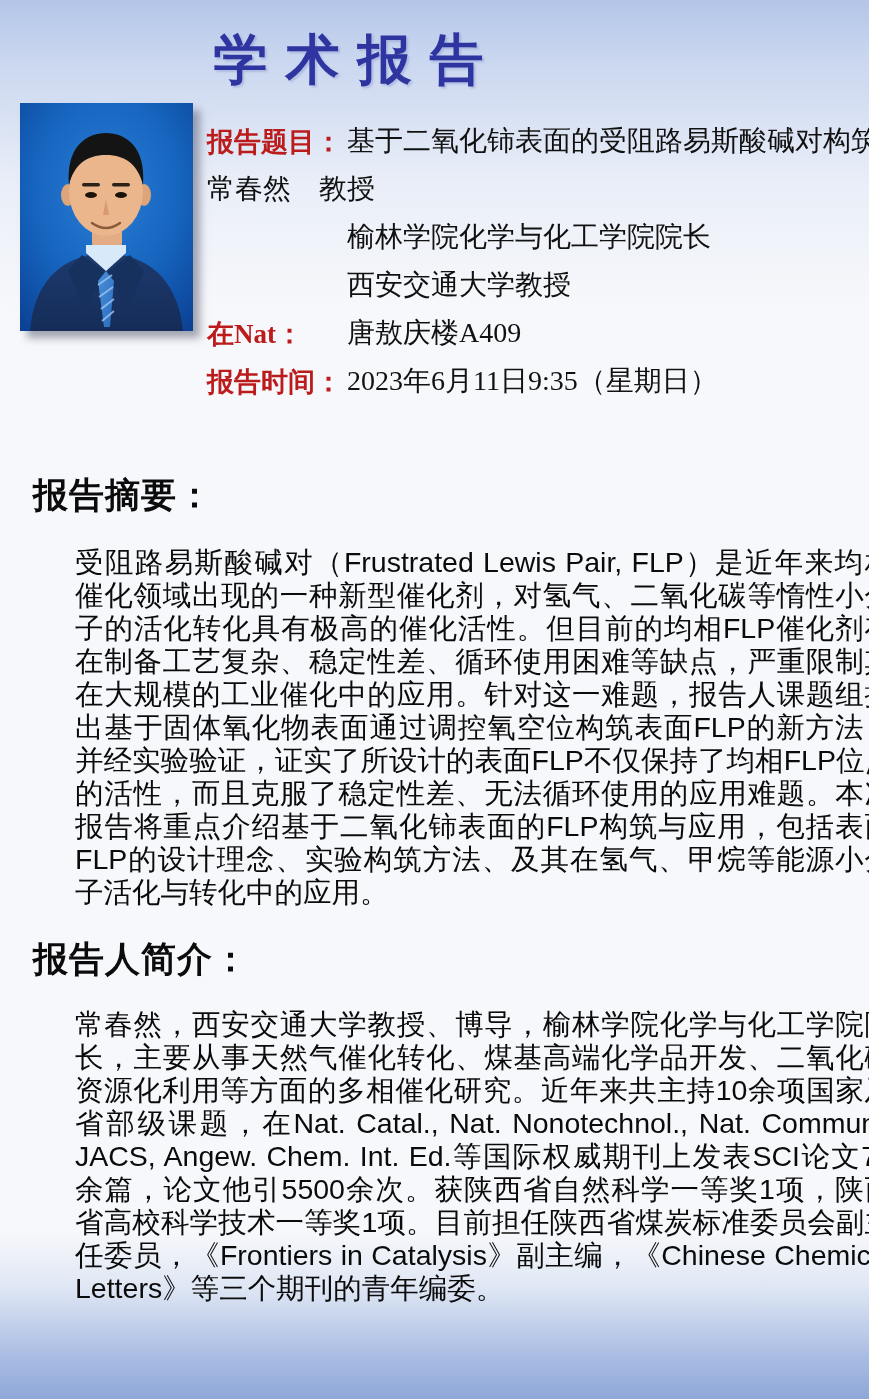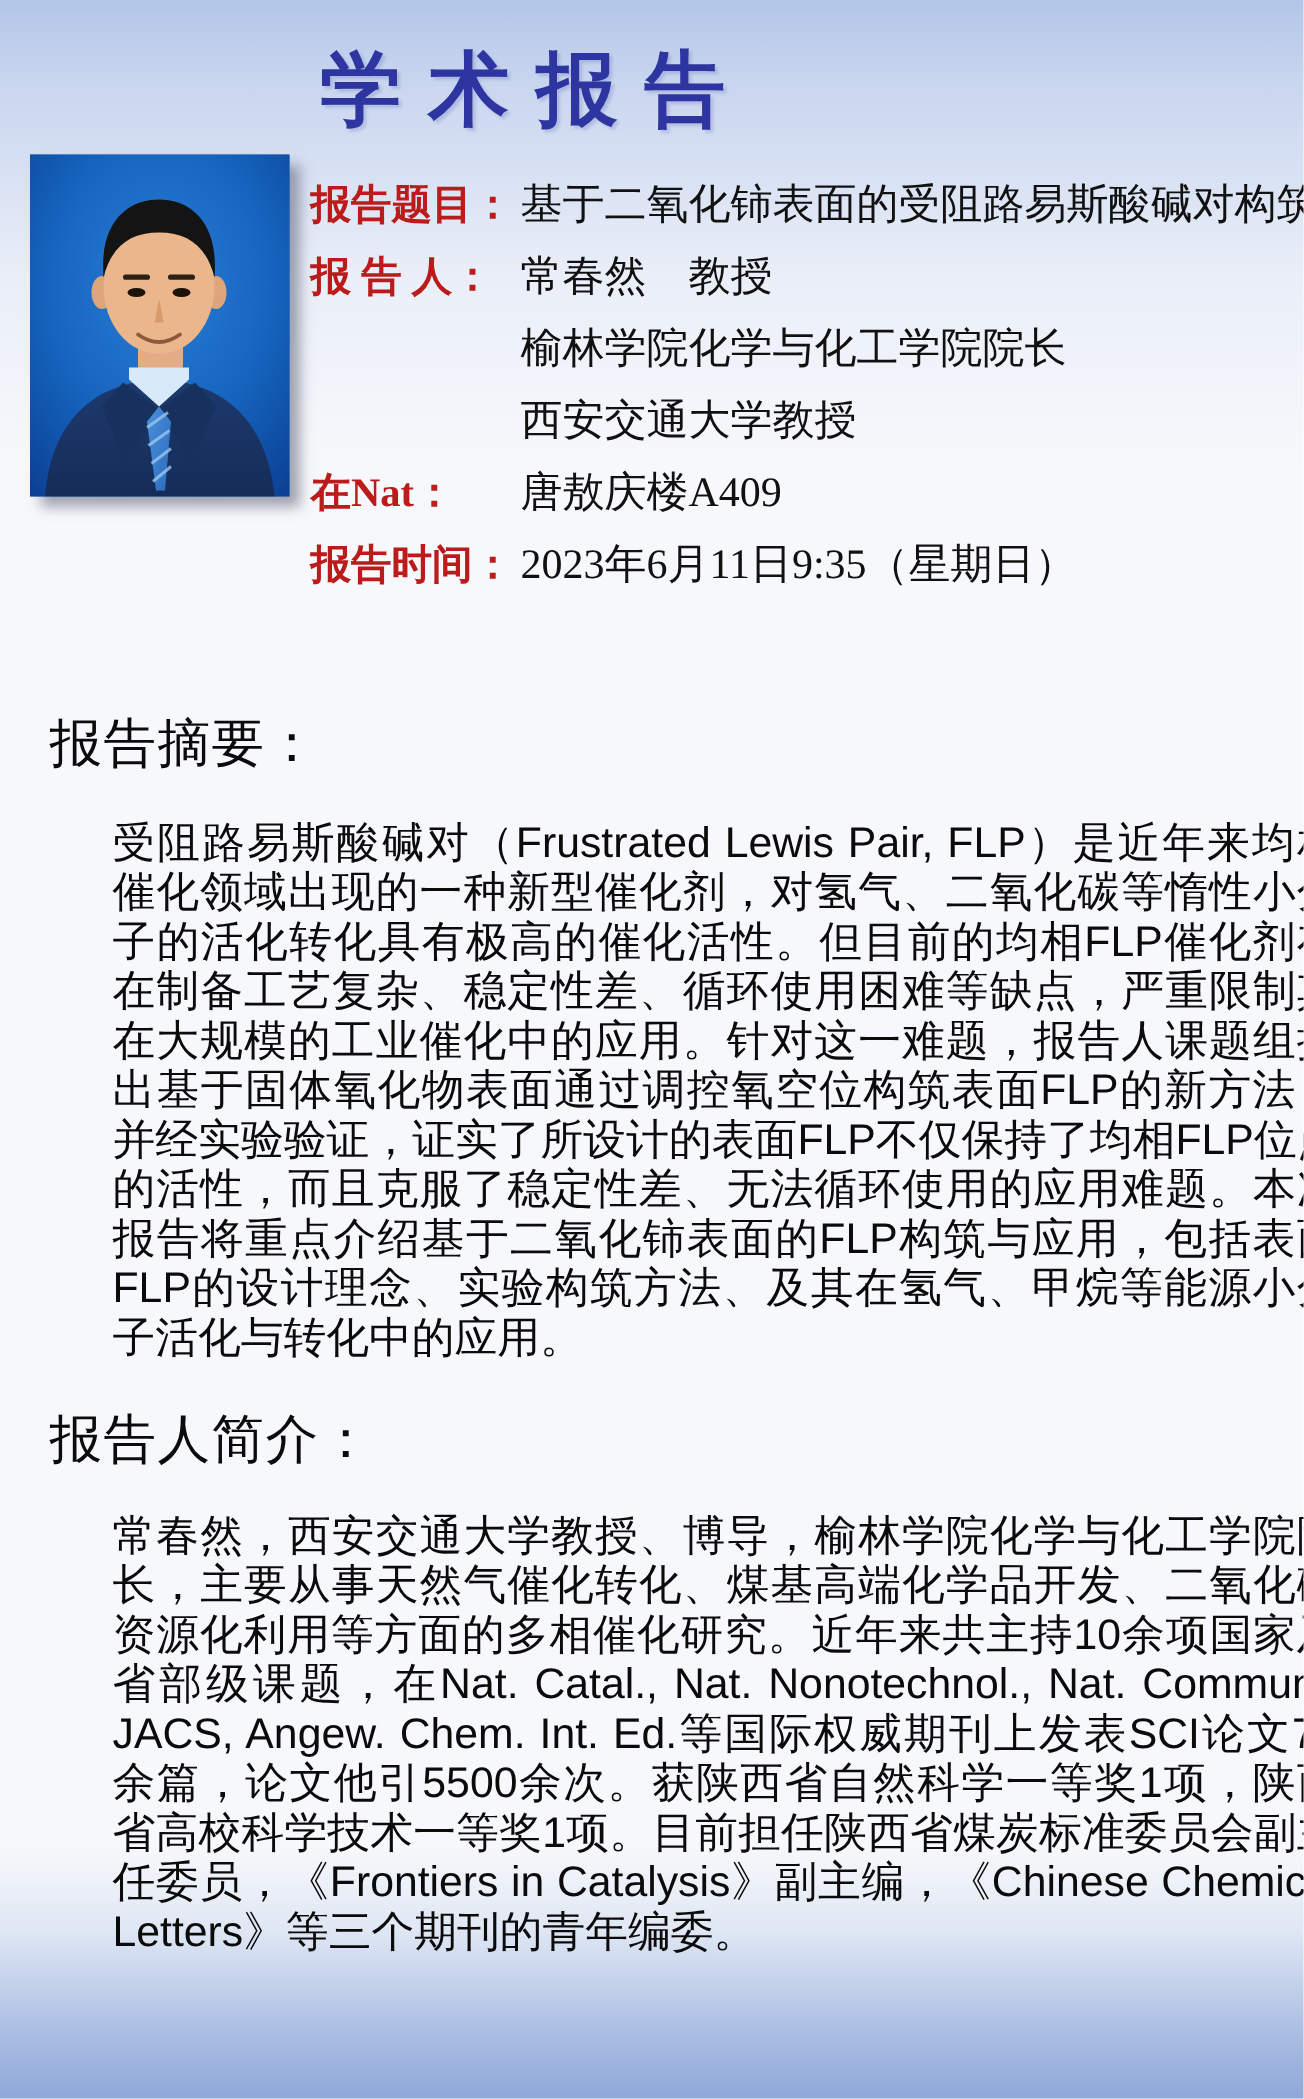--- a/index.html
+++ b/index.html
@@ -34,21 +34,21 @@
   }
   .photo-frame svg { display: block; }
 
   .info-block {
     position: absolute;
     left: 207px; top: 112px;
     width: 655px;
   }
   .info-row {
     display: flex;
-    align-items: center;
+    align-items: flex-end;
     height: 48px;
   }
   .info-label {
     flex: 0 0 140px;
     font-family: "Liberation Serif", serif;
     font-weight: 700;
     font-size: 27px;
     color: #bb1b1b;
     white-space: nowrap;
   }
@@ -57,21 +57,21 @@
     font-family: "Liberation Serif", serif;
     font-size: 28px;
     color: #111111;
     white-space: nowrap;
   }
 
   .section-heading {
     position: absolute;
     left: 33px;
     font-family: "Liberation Sans", sans-serif;
-    font-weight: 400;
+    font-weight: 700;
     font-size: 35px;
     color: #0b0b0b;
     letter-spacing: 1px;
   }
   #abstract-heading { top: 472px; }
   #bio-heading      { top: 936px; }
 
   .body-text {
     position: absolute;
     left: 33px;
@@ -147,21 +147,20 @@
     <path d="M72 120 Q86 130 100 120" stroke="#8a5a3a" stroke-width="2.5" fill="none" stroke-linecap="round"></path>
   </svg>
 </div>
 
 <div class="info-block">
   <div class="info-row">
     <span class="info-label">报告题目：</span>
     <span class="info-value">基于二氧化铈表面的受阻路易斯酸碱对构筑</span>
   </div>
   <div class="info-row">
-    <span class="info-label">报 告 人：</span>
     <span class="info-value">常春然　教授</span>
   </div>
   <div class="info-row">
     <span class="info-label"></span>
     <span class="info-value">榆林学院化学与化工学院院长</span>
   </div>
   <div class="info-row">
     <span class="info-label"></span>
     <span class="info-value">西安交通大学教授</span>
   </div>

